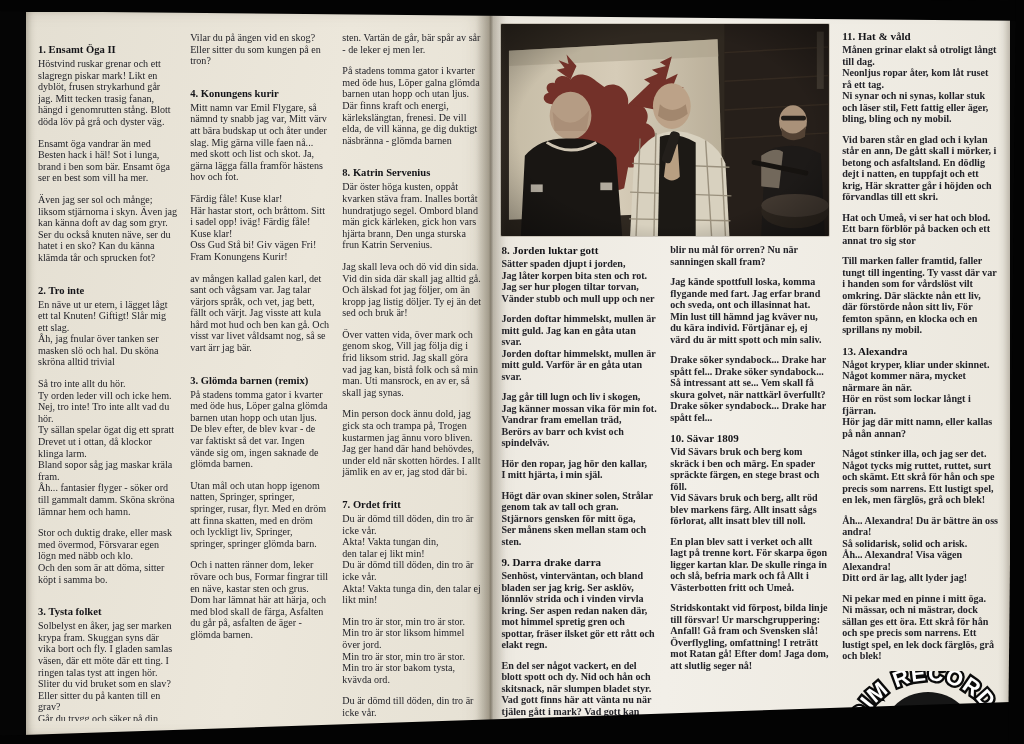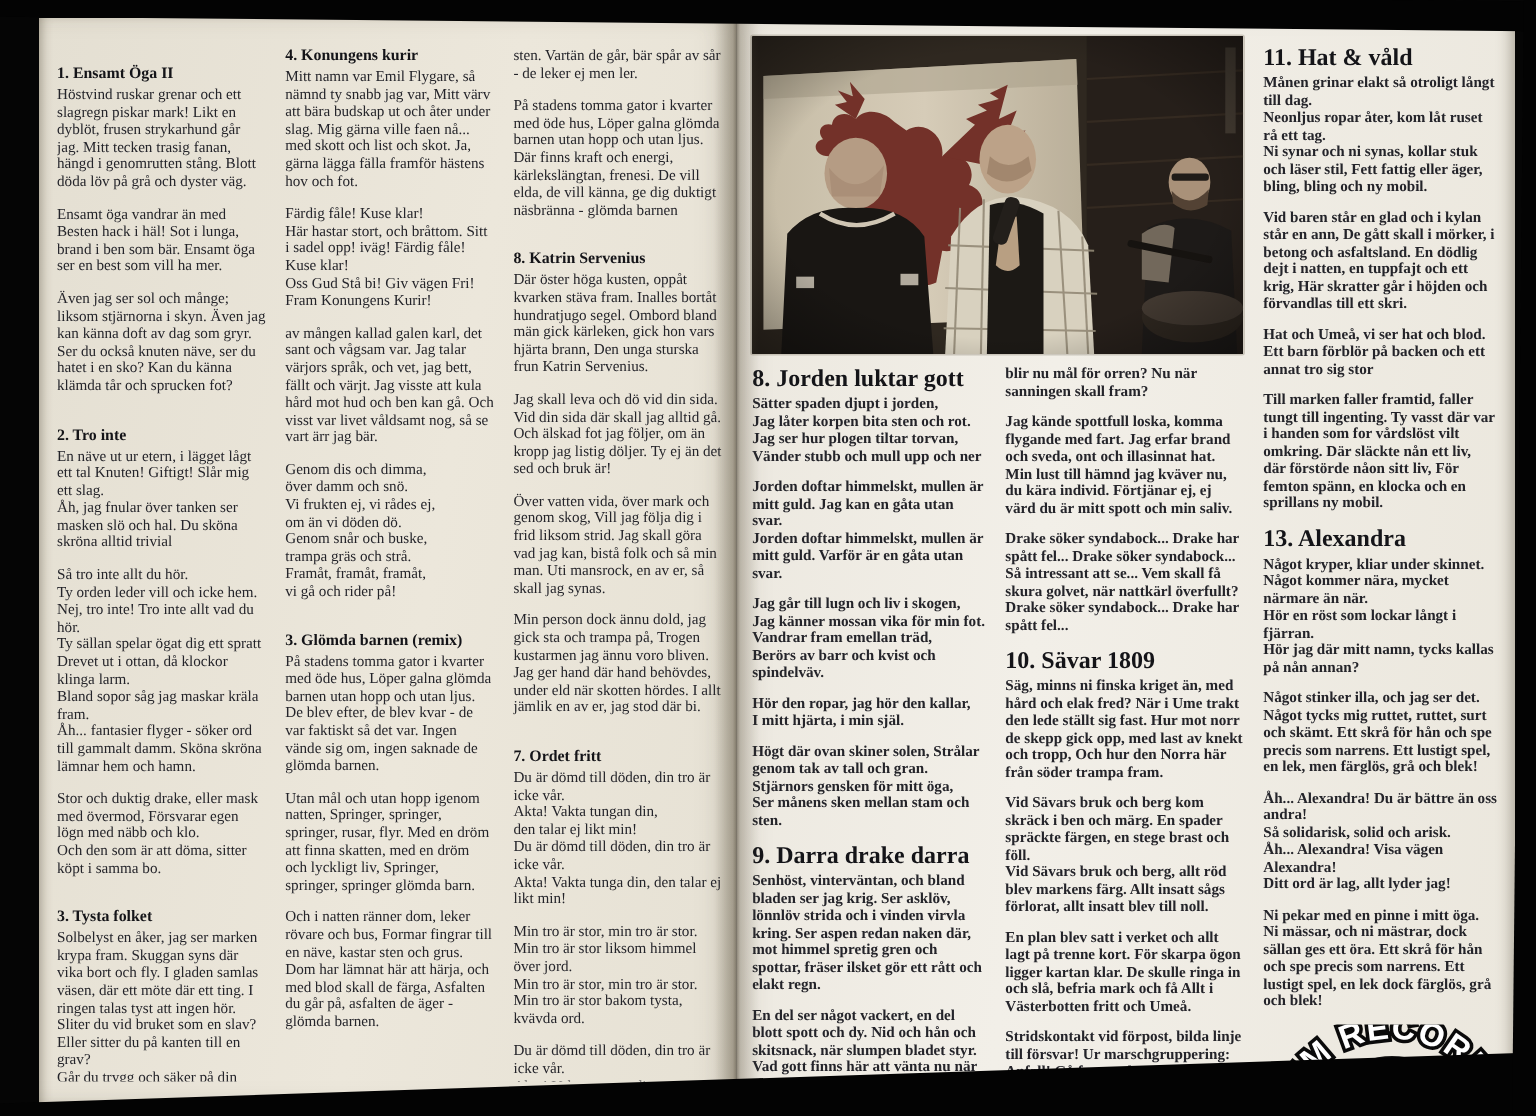--- a/index.html
+++ b/index.html
@@ -21,21 +21,21 @@
   .edge-bottom{left:-10px;width:1070px;height:46px;bottom:-38px;transform:rotate(-1.9deg);transform-origin:left bottom;}
   .edge-right{top:-10px;bottom:-10px;width:18px;right:-6px;transform:rotate(.6deg);}
 
   .col{flex:1;overflow:hidden;color:#24242a;}
   .col p{margin:0 0 10px;font-size:10.1px;line-height:11.6px;white-space:pre-line;}
   .col h3{margin:21px 0 2px;font-size:10.6px;line-height:12px;font-weight:bold;color:#141418;}
   .col h3:first-child{margin-top:0;}
   .page-left .col:first-child h3:first-child{margin-top:12px;}
   .gcol{overflow:hidden;color:#24242a;}
   .gcol p{margin:0 0 9px;font-size:10.1px;line-height:11.5px;white-space:pre-line;font-weight:bold;}
-  .gcol h3{margin:3px 0 2px;font-size:16px;font-weight:bold;color:#141418;}
+  .gcol h3{margin:3px 0 2px;font-size:11px;font-weight:bold;color:#141418;}
   .gcol h3:first-child{margin-top:0;}
 
   .photo{grid-column:1/3;grid-row:1;margin:6px 0 8px 0;position:relative;border-radius:1px;overflow:hidden;
          box-shadow:0 0 0 1px rgba(90,80,60,.25);}
   .photo svg{display:block;width:100%;height:100%;}
   .col6{grid-column:3;grid-row:1/3;display:flex;flex-direction:column;padding-top:12px;}
   .logo-wrap{margin-top:auto;text-align:center;padding-bottom:2px;}
   .logo-wrap svg{display:block;margin:0 auto;}
 </style>
 </head>
@@ -63,34 +63,28 @@
           <p>Stor och duktig drake, eller mask med övermod, Försvarar egen lögn med näbb och klo.
 Och den som är att döma, sitter köpt i samma bo.</p>
           <h3>3. Tysta folket</h3>
           <p>Solbelyst en åker, jag ser marken krypa fram. Skuggan syns där vika bort och fly. I gladen samlas väsen, där ett möte där ett ting. I ringen talas tyst att ingen hör.
 Sliter du vid bruket som en slav?
 Eller sitter du på kanten till en grav?
 Går du trygg och säker på din väg?
 Eller löper du med besten hack i häl?</p>
         </div>
       <div class="col">
+          <p>Vilar du på ängen vid en skog?
+Eller sitter du som kungen på en tron?</p>
           <h3>4. Konungens kurir</h3>
           <p>Mitt namn var Emil Flygare, så nämnd ty snabb jag var, Mitt värv att bära budskap ut och åter under slag. Mig gärna ville faen nå... med skott och list och skot. Ja, gärna lägga fälla framför hästens hov och fot.</p>
           <p>Färdig fåle! Kuse klar!
 Här hastar stort, och bråttom. Sitt i sadel opp! iväg! Färdig fåle! Kuse klar!
 Oss Gud Stå bi! Giv vägen Fri! Fram Konungens Kurir!</p>
           <p>av mången kallad galen karl, det sant och vågsam var. Jag talar värjors språk, och vet, jag bett, fällt och värjt. Jag visste att kula hård mot hud och ben kan gå. Och visst var livet våldsamt nog, så se vart ärr jag bär.</p>
-          <p>Genom dis och dimma,
-över damm och snö.
-Vi frukten ej, vi rådes ej,
-om än vi döden dö.
-Genom snår och buske,
-trampa gräs och strå.
-Framåt, framåt, framåt,
-vi gå och rider på!</p>
           <h3>3. Glömda barnen (remix)</h3>
           <p>På stadens tomma gator i kvarter med öde hus, Löper galna glömda barnen utan hopp och utan ljus. De blev efter, de blev kvar - de var faktiskt så det var. Ingen vände sig om, ingen saknade de glömda barnen.</p>
           <p>Utan mål och utan hopp igenom natten, Springer, springer, springer, rusar, flyr. Med en dröm att finna skatten, med en dröm och lyckligt liv, Springer, springer, springer glömda barn.</p>
           <p>Och i natten ränner dom, leker rövare och bus, Formar fingrar till en näve, kastar sten och grus. Dom har lämnat här att härja, och med blod skall de färga, Asfalten du går på, asfalten de äger - glömda barnen.</p>
         </div>
       <div class="col">
           <p>sten. Vartän de går, bär spår av sår - de leker ej men ler.</p>
           <p>På stadens tomma gator i kvarter med öde hus, Löper galna glömda barnen utan hopp och utan ljus. Där finns kraft och energi, kärlekslängtan, frenesi. De vill elda, de vill känna, ge dig duktigt näsbränna - glömda barnen</p>
           <h3>8. Katrin Servenius</h3>
           <p>Där öster höga kusten, oppåt kvarken stäva fram. Inalles bortåt hundratjugo segel. Ombord bland män gick kärleken, gick hon vars hjärta brann, Den unga sturska frun Katrin Servenius.</p>
@@ -215,42 +209,41 @@
           <p>Senhöst, vinterväntan, och bland bladen ser jag krig. Ser asklöv, lönnlöv strida och i vinden virvla kring. Ser aspen redan naken där, mot himmel spretig gren och spottar, fräser ilsket gör ett rått och elakt regn.</p>
           <p>En del ser något vackert, en del blott spott och dy. Nid och hån och skitsnack, när slumpen bladet styr.
 Vad gott finns här att vänta nu när tjälen gått i mark? Vad gott kan framtid bringa nu när frosten biter allt?</p>
           <p>Så, darra drake darra nu, bland vilsna frusna löv. Ja, darra drake darra du! Vad göms uti din hög? Vem där skall bära skulden? Vem där skall kläs i skam? Vem</p>
         </div>
       <div class="gcol" style="grid-column:2;grid-row:2">
           <p>blir nu mål för orren? Nu när sanningen skall fram?</p>
           <p>Jag kände spottfull loska, komma flygande med fart. Jag erfar brand och sveda, ont och illasinnat hat. Min lust till hämnd jag kväver nu, du kära individ. Förtjänar ej, ej värd du är mitt spott och min saliv.</p>
           <p>Drake söker syndabock... Drake har spått fel... Drake söker syndabock... Så intressant att se... Vem skall få skura golvet, när nattkärl överfullt? Drake söker syndabock... Drake har spått fel...</p>
           <h3>10. Sävar 1809</h3>
-          <p>Säg, minns ni finska kriget än, med hård och elak fred? När i Ume trakt den lede ställt sig fast. Hur mot norr de skepp gick opp, med last av knekt och tropp, Och hur den Norra här från söder trampa fram.</p>
           <p>Vid Sävars bruk och berg kom skräck i ben och märg. En spader spräckte färgen, en stege brast och föll.
 Vid Sävars bruk och berg, allt röd blev markens färg. Allt insatt sågs förlorat, allt insatt blev till noll.</p>
           <p>En plan blev satt i verket och allt lagt på trenne kort. För skarpa ögon ligger kartan klar. De skulle ringa in och slå, befria mark och få Allt i Västerbotten fritt och Umeå.</p>
           <p>Stridskontakt vid förpost, bilda linje till försvar! Ur marschgruppering: Anfall! Gå fram och Svensken slå! Överflygling, omfattning! I reträtt mot Ratan gå! Efter dom! Jaga dom, att slutlig seger nå!</p>
         </div>
 
       <div class="gcol col6">
         <div>
             <h3>11. Hat &amp; våld</h3>
             <p>Månen grinar elakt så otroligt långt till dag.
 Neonljus ropar åter, kom låt ruset rå ett tag.
 Ni synar och ni synas, kollar stuk och läser stil, Fett fattig eller äger, bling, bling och ny mobil.</p>
             <p>Vid baren står en glad och i kylan står en ann, De gått skall i mörker, i betong och asfaltsland. En dödlig dejt i natten, en tuppfajt och ett krig, Här skratter går i höjden och förvandlas till ett skri.</p>
             <p>Hat och Umeå, vi ser hat och blod.
 Ett barn förblör på backen och ett annat tro sig stor</p>
             <p>Till marken faller framtid, faller tungt till ingenting. Ty vasst där var i handen som for vårdslöst vilt omkring. Där släckte nån ett liv, där förstörde nåon sitt liv, För femton spänn, en klocka och en sprillans ny mobil.</p>
             <h3>13. Alexandra</h3>
             <p>Något kryper, kliar under skinnet.
 Något kommer nära, mycket närmare än när.
 Hör en röst som lockar långt i fjärran.
-Hör jag där mitt namn, tycks kallas på nån annan?</p>
+Hör jag där mitt namn, eller kallas på nån annan?</p>
             <p>Något stinker illa, och jag ser det.
 Något tycks mig ruttet, ruttet, surt och skämt. Ett skrå för hån och spe precis som narrens. Ett lustigt spel, en lek, men färglös, grå och blek!</p>
             <p>Åh... Alexandra! Du är bättre än oss andra!
 Så solidarisk, solid och arisk.
 Åh... Alexandra! Visa vägen Alexandra!
 Ditt ord är lag, allt lyder jag!</p>
             <p>Ni pekar med en pinne i mitt öga.
 Ni mässar, och ni mästrar, dock sällan ges ett öra. Ett skrå för hån och spe precis som narrens. Ett lustigt spel, en lek dock färglös, grå och blek!</p>
           </div>
         <div class="logo-wrap">

